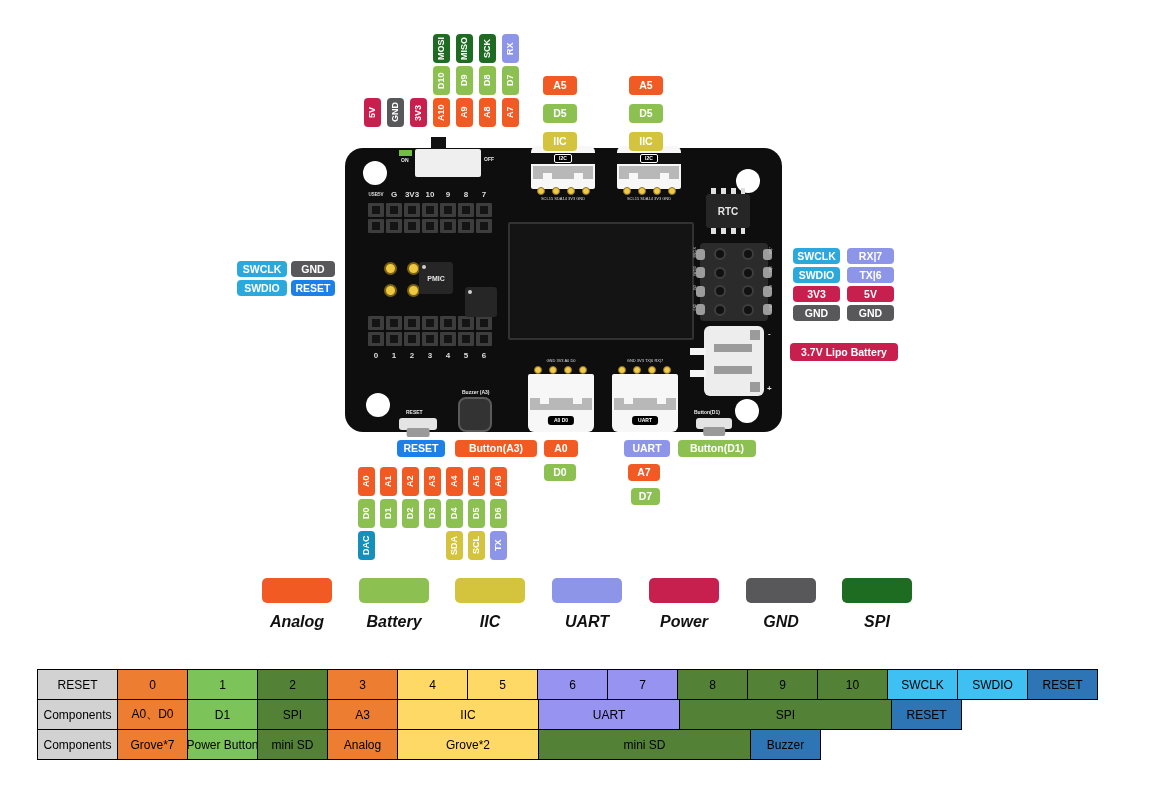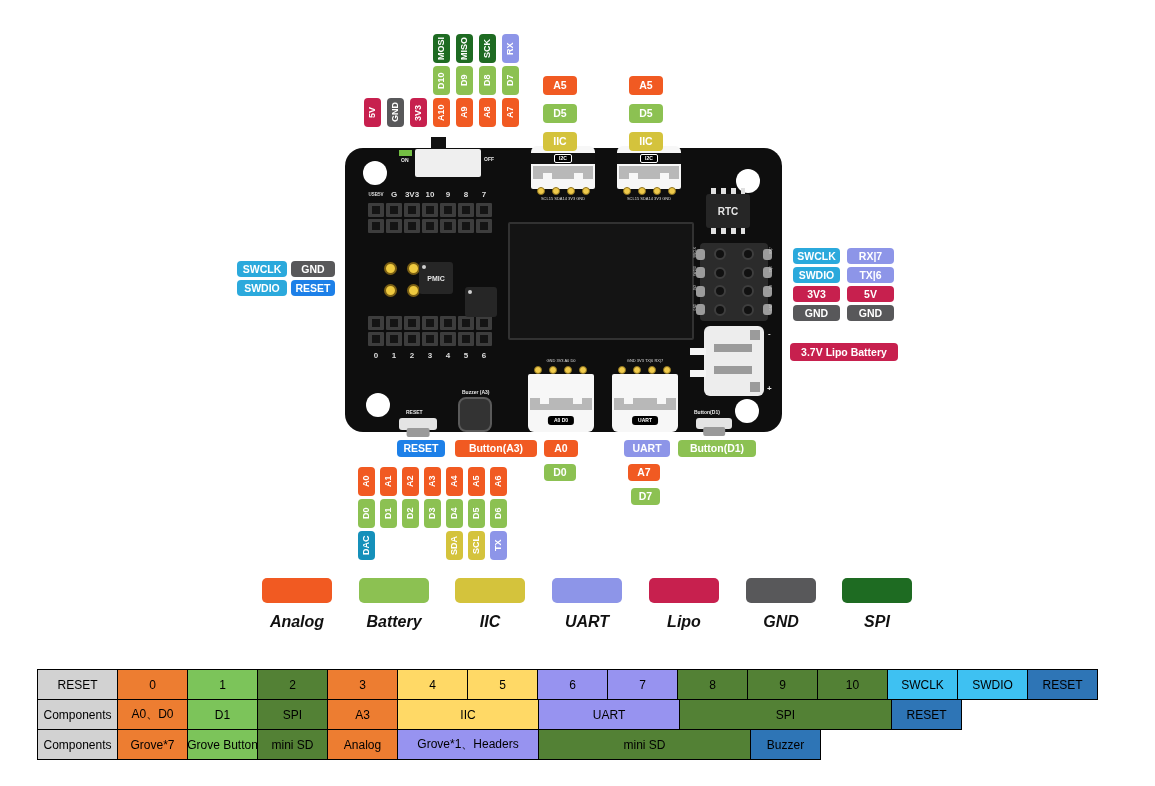--- a/index.html
+++ b/index.html
@@ -330,21 +330,21 @@
       <div class="lg-item" style="left: 455px;">
         <div class="lg-sw" style="background: rgb(212, 195, 60);"></div>
         <div class="lg-tx">IIC</div>
       </div>
       <div class="lg-item" style="left: 552px;">
         <div class="lg-sw" style="background: rgb(141, 149, 232);"></div>
         <div class="lg-tx">UART</div>
       </div>
       <div class="lg-item" style="left: 649px;">
         <div class="lg-sw" style="background: rgb(199, 32, 78);"></div>
-        <div class="lg-tx">Lipo</div>
+        <div class="lg-tx">Power</div>
       </div>
       <div class="lg-item" style="left: 746px;">
         <div class="lg-sw" style="background: rgb(88, 88, 90);"></div>
         <div class="lg-tx">GND</div>
       </div>
       <div class="lg-item" style="left: 842px;">
         <div class="lg-sw" style="background: rgb(30, 107, 34);"></div>
         <div class="lg-tx">SPI</div>
       </div>
     </div>
@@ -374,24 +374,24 @@
         <div class="tcell" style="width: 71px; background: rgb(83, 129, 53);">SPI</div>
         <div class="tcell" style="width: 71px; background: rgb(237, 125, 49);">A3</div>
         <div class="tcell" style="width: 142px; background: rgb(255, 217, 102);">IIC</div>
         <div class="tcell" style="width: 142px; background: rgb(151, 147, 240);">UART</div>
         <div class="tcell" style="width: 213px; background: rgb(83, 129, 53);">SPI</div>
         <div class="tcell" style="width: 71px; background: rgb(46, 117, 182);">RESET</div>
       </div>
       <div class="trow">
         <div class="tcell th">Components</div>
         <div class="tcell" style="width: 71px; background: rgb(237, 125, 49);">Grove*7</div>
-        <div class="tcell" style="width: 71px; background: rgb(124, 196, 90);">Grove Button</div>
+        <div class="tcell" style="width: 71px; background: rgb(124, 196, 90);">Power Button</div>
         <div class="tcell" style="width: 71px; background: rgb(83, 129, 53);">mini SD</div>
         <div class="tcell" style="width: 71px; background: rgb(237, 125, 49);">Analog</div>
-        <div class="tcell" style="width: 142px; background: rgb(151, 147, 240);">Grove*1、Headers</div>
+        <div class="tcell" style="width: 142px; background: rgb(255, 217, 102);">Grove*2</div>
         <div class="tcell" style="width: 213px; background: rgb(83, 129, 53);">mini SD</div>
         <div class="tcell" style="width: 71px; background: rgb(46, 117, 182);">Buzzer</div>
       </div>
     </div>
 
 <div class="micro" style="left: 694px; top: 247px;">SWCLK</div>
     <div class="micro" style="left: 694px; top: 266px;">SWDIO</div>
     <div class="micro" style="left: 694px; top: 285px;">3V3</div>
     <div class="micro" style="left: 694px; top: 304px;">GND</div>
     <div class="micro" style="left: 770px; top: 247px;">RX|7</div>

